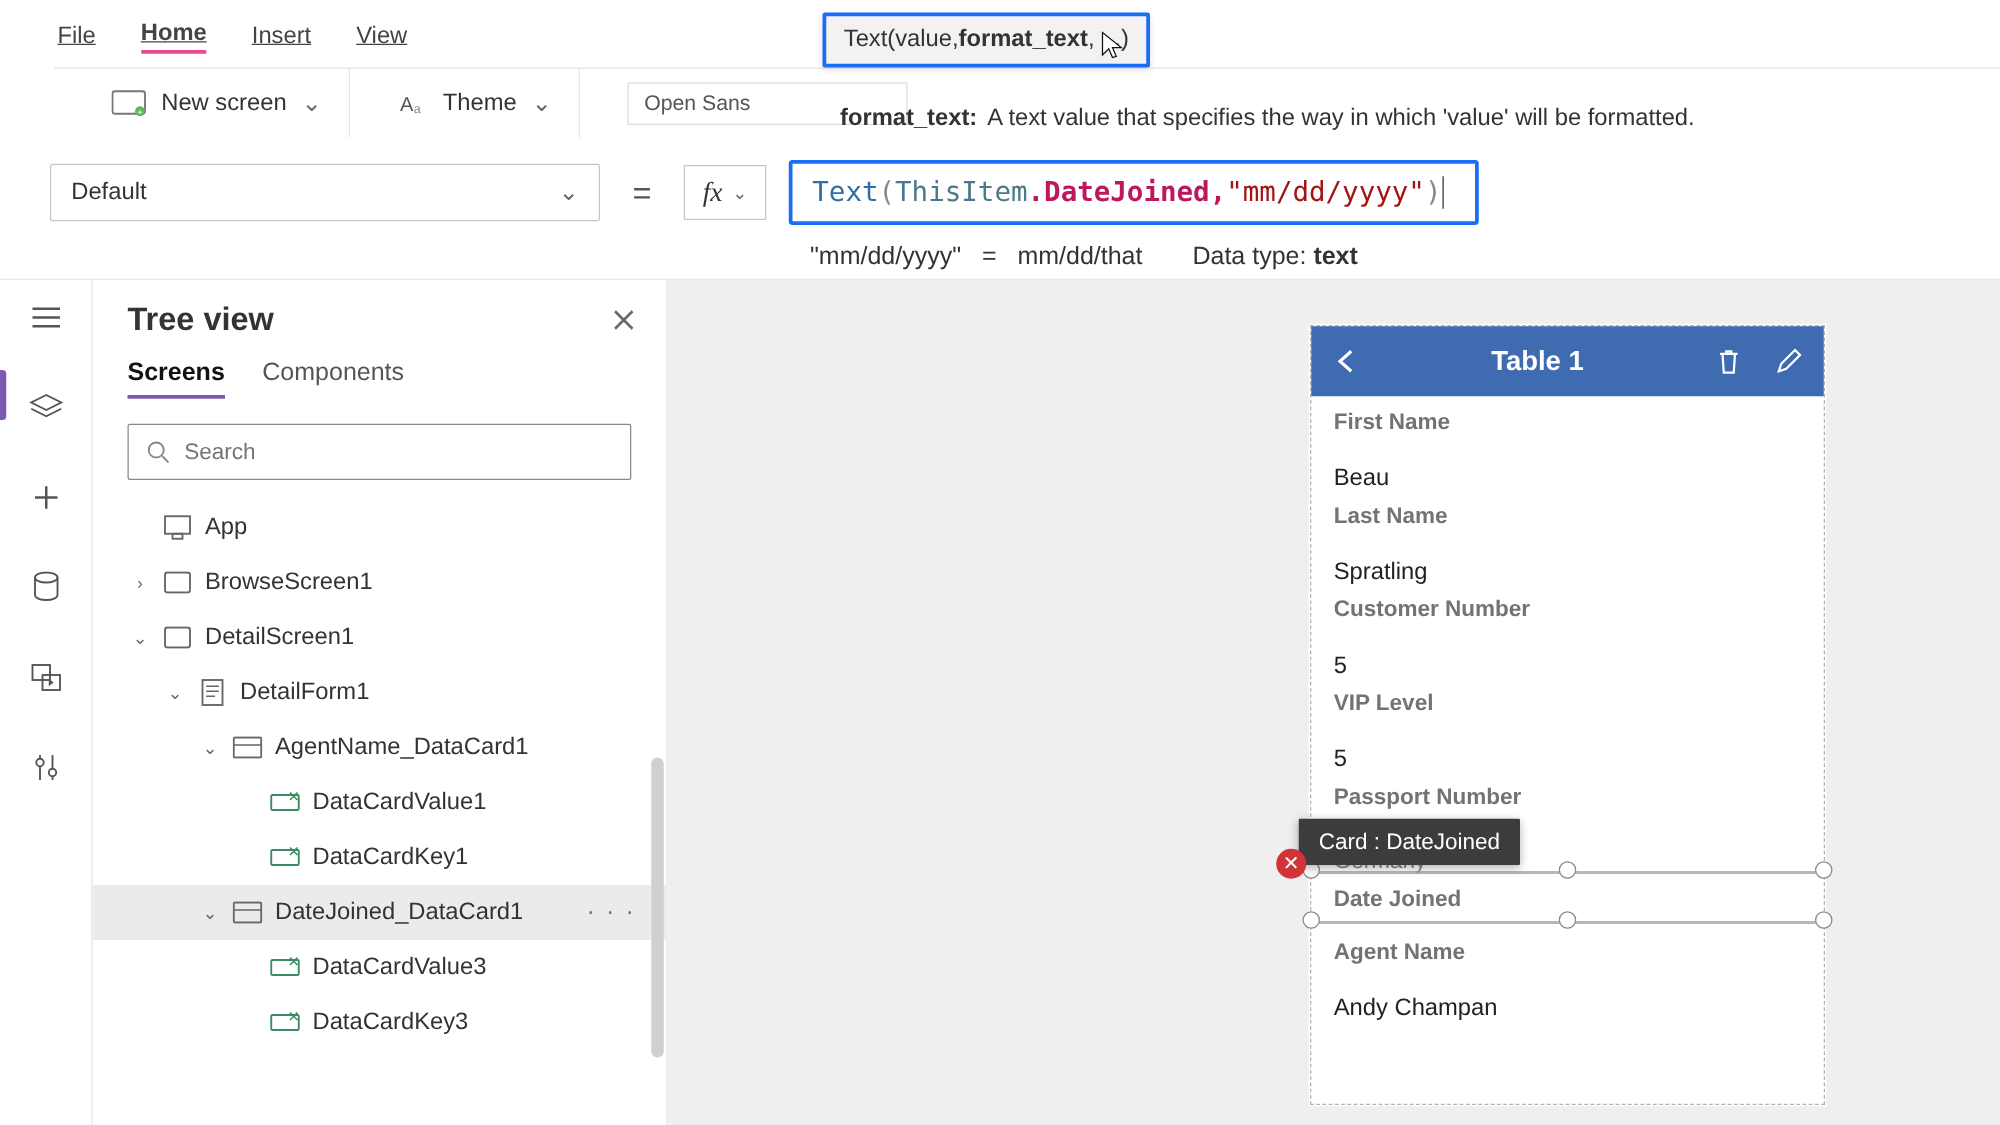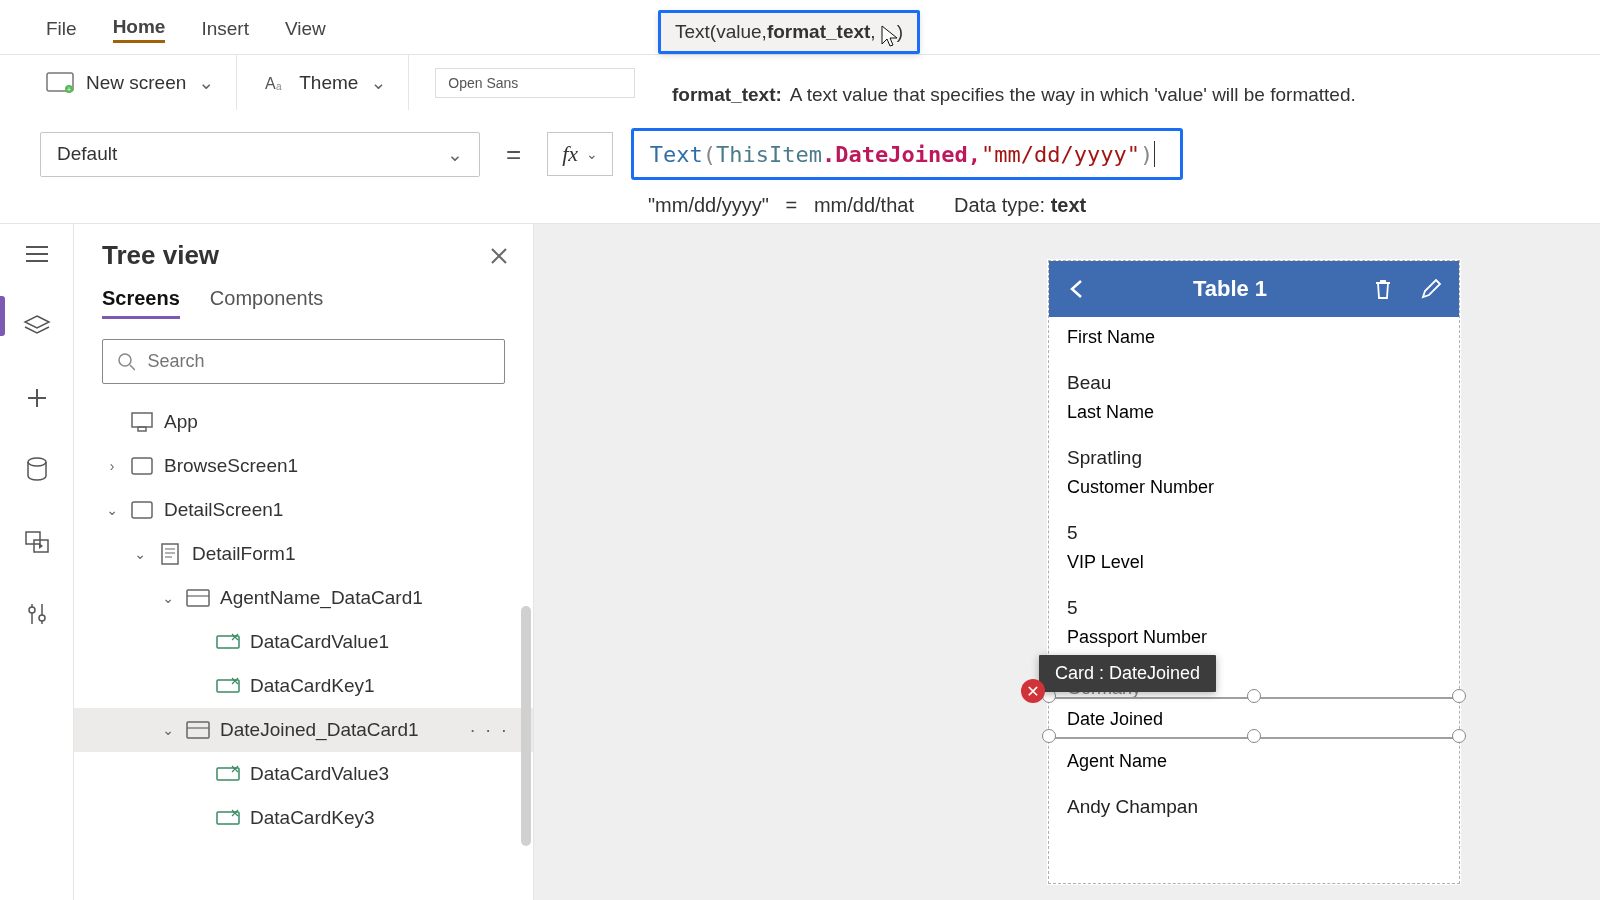--- a/index.html
+++ b/index.html
@@ -25,46 +25,47 @@
   }
 
   
   .menubar {
     display: flex;
     align-items: center;
     padding: 4px 46px 0;
     height: 54px;
     gap: 36px;
   }
-  .menu-item { cursor: pointer; color: #444; }
-  .menu-item.active { font-weight: 700; border-bottom: 3px solid #a16207; padding-bottom:2px;}
+  .menu-item { cursor: pointer; color: #444; text-decoration: underline; }
+  .menu-item.active { font-weight: 700; border-bottom: 3px solid #ec4899; padding-bottom:2px;}
 
   
   .ribbon {
     display: flex;
     align-items: flex-start;
     height: 56px;
     border-top: 1px solid #e5e5e5;
     padding: 0 32px;
-    gap: 4px;
+    gap: 16px;
+    margin-left: 43px;
   }
   .ribbon .group {
     display: flex;
     align-items: center;
     padding: 0 22px;
     height: 100%;
     gap: 12px;
     border-right: 1px solid #e5e5e5;
   }
   .ribbon .group:first-child { padding-left: 14px;}
   .ribbon .font-group input {
     border: 1px solid #ddd;
-    font-size: 14px;
+    font-size: 17px;
     padding: 6px 12px;
-    width: 200px;
+    width: 224px;
     color: #555;
   }
 
   
   .sig-box {
     position: absolute;
     top: 10px;
     left: 658px;
     border: 3px solid var(--highlight);
     border-radius: 2px;
@@ -260,21 +261,21 @@
   }
   .app-header .htitle {
     font-size:22px; font-weight:600;
     flex:1; text-align:center;
   }
   .hicon { width:28px; height:28px; display:inline-flex; align-items:center; justify-content:center; cursor:pointer;}
   .hicon-group { display:flex; gap:20px; }
 
   .form { padding: 10px 16px 0; }
   .ffield { margin-bottom: 4px; }
-  .flabel { color:#000000; font-size:18px; padding: 0 2px;}
+  .flabel { color:#737373; font-size:18px; padding: 0 2px; font-weight: bold;}
   .fvalue { color:#222; font-size:19px; padding: 0 2px 4px; margin-top: 24px; }
 
   
   .card-tip {
     position:absolute;
     top: 394px; left: -10px;
     background:#3c3c3c;
     color:#fff;
     padding: 8px 16px;
     font-size:18px;

